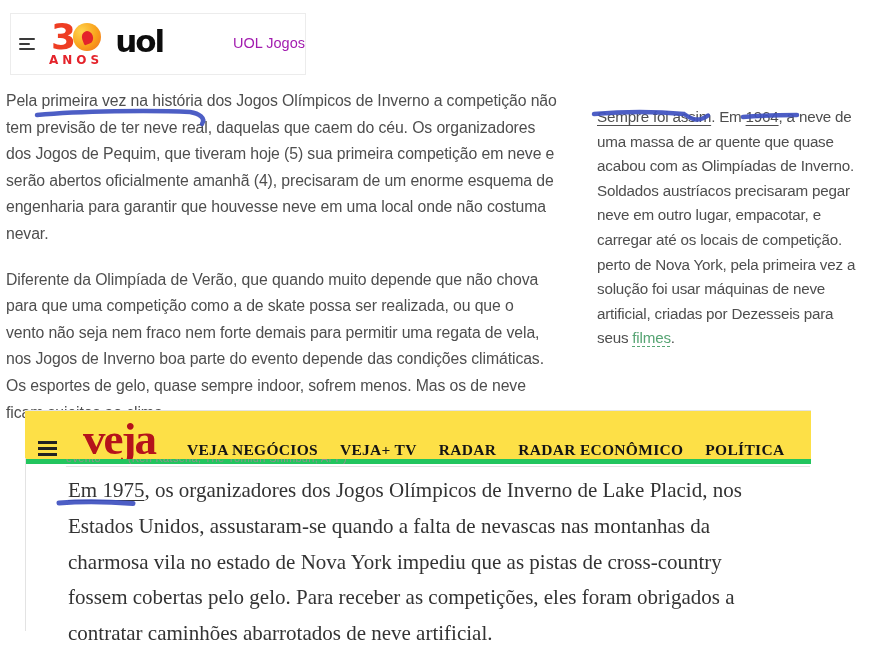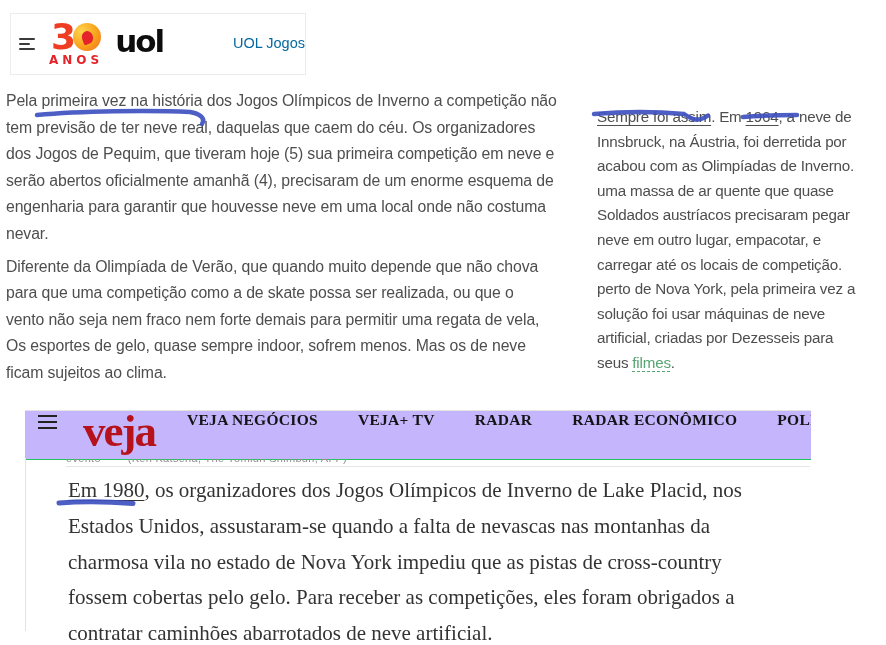--- a/index.html
+++ b/index.html
@@ -32,48 +32,48 @@
   }
   .logo-anos{
     font-size:12px;font-weight:bold;color:#e4232b;letter-spacing:4px;margin-top:1px;
     font-family:"DejaVu Sans",sans-serif;
   }
   .uol-word{
     font-size:31px;font-weight:800;color:#0d0d0d;letter-spacing:-2px;margin-left:12px;
     font-family:"DejaVu Sans",sans-serif;margin-top:-6px;
   }
   .uol-section-label{
-    position:absolute;left:222px;top:21px;font-size:14.5px;color:#0369a1;
+    position:absolute;left:222px;top:21px;font-size:14.5px;color:#a21caf;
   }
   
   .uol-text{color:#4e4e4e;font-size:15.8px;letter-spacing:-0.1px;}
   .col-left{position:absolute;left:6px;top:88px;width:566px;}
-  .col-left .para2{margin-top:6px;}
+  .col-left .para2{margin-top:19px;}
   .line{height:26.6px;line-height:26.6px;white-space:nowrap;}
   .col-right{position:absolute;left:597px;top:105px;width:268px;}
   .col-right .line{height:24.6px;line-height:24.6px;font-size:15.2px;letter-spacing:-0.2px;}
   .tlink{color:inherit;text-decoration:underline;text-decoration-thickness:1px;text-underline-offset:3px;cursor:pointer;}
   .green-link{
     color:#56a473;text-decoration:underline dashed;text-decoration-thickness:1px;
     text-underline-offset:3px;cursor:pointer;
   }
   
   .veja-bar{
-    position:absolute;left:25px;top:410px;width:786px;height:48px;background:#c4b5fd;
-    border-top:1px solid #e3e3e3;border-bottom:1px solid #22c55e;
-    display:flex;align-items:flex-start;overflow:hidden;
+    position:absolute;left:25px;top:410px;width:786px;height:48px;background:#fde047;
+    border-top:1px solid #e3e3e3;border-bottom:5px solid #22c55e;
+    display:flex;align-items:flex-end;overflow:hidden;
   }
   .veja-burger{width:19px;margin-left:13px;cursor:pointer;flex:0 0 auto;}
   .veja-burger i{display:block;height:2.5px;background:#222;margin:3.5px 0;}
   .veja-logo{
     font-family:"Liberation Serif",serif;font-weight:bold;font-size:45px;line-height:40px;
     color:#b5121b;letter-spacing:-2px;margin-left:26px;flex:0 0 auto;
   }
   .veja-nav{
-    display:flex;gap:40px;margin-left:32px;white-space:nowrap;
+    display:flex;gap:22px;margin-left:32px;white-space:nowrap;
     font-family:"Liberation Serif",serif;font-size:15.5px;font-weight:600;
     color:#141414;letter-spacing:0.3px;
   }
   .veja-nav span{cursor:pointer;}
   .veja-left-border{position:absolute;left:25px;top:458px;width:1px;height:173px;background:#e3e3e3;}
   .veja-caption-clip{
     position:absolute;left:66px;top:459px;width:600px;height:6px;overflow:hidden;
   }
   .veja-caption-clip div{
     margin-top:-7px;font-size:11px;color:#8f8f8f;letter-spacing:0.3px;white-space:pre;
@@ -118,31 +118,31 @@
       <div class="line">tem previsão de ter neve real, daquelas que caem do céu. Os organizadores</div>
       <div class="line">dos Jogos de Pequim, que tiveram hoje (5) sua primeira competição em neve e</div>
       <div class="line">serão abertos oficialmente amanhã (4), precisaram de um enorme esquema de</div>
       <div class="line">engenharia para garantir que houvesse neve em uma local onde não costuma</div>
       <div class="line">nevar.</div>
     </div>
   <div class="para2">
       <div class="line">Diferente da Olimpíada de Verão, que quando muito depende que não chova</div>
       <div class="line">para que uma competição como a de skate possa ser realizada, ou que o</div>
       <div class="line">vento não seja nem fraco nem forte demais para permitir uma regata de vela,</div>
+      <div class="line">nos Jogos de Inverno boa parte do evento depende das condições climáticas.</div>
       <div class="line">Os esportes de gelo, quase sempre indoor, sofrem menos. Mas os de neve</div>
       <div class="line">ficam sujeitos ao clima.</div>
     </div>
 </div>
 
 <div class="uol-text col-right">
   <div class="line"><span class="tlink">Sempre foi assim</span><span>. Em </span><span class="tlink">1964</span><span>, a neve de</span></div>
   <div>
-      <div class="line">Innsbruck, na Áustria, foi derretida por</div>
+      <div class="line">uma massa de ar quente que quase</div>
       <div class="line">acabou com as Olimpíadas de Inverno.</div>
-      <div class="line">uma massa de ar quente que quase</div>
       <div class="line">Soldados austríacos precisaram pegar</div>
       <div class="line">neve em outro lugar, empacotar, e</div>
       <div class="line">carregar até os locais de competição.</div>
       <div class="line">perto de Nova York, pela primeira vez a</div>
       <div class="line">solução foi usar máquinas de neve</div>
       <div class="line">artificial, criadas por Dezesseis para</div>
     </div>
   <div class="line"><span>seus </span><span class="green-link">filmes</span><span>.</span></div>
 </div>
 
@@ -164,21 +164,21 @@
 </div>
 
 <div class="veja-left-border"></div>
 
 <div class="veja-caption-clip">
   <div>evento        (Ken Katsena, The Yomiuri Shimbun, AFP)</div>
 </div>
 <div class="veja-caption-rule"></div>
 
 <div class="veja-para">
-  <div class="vline"><span class="tlink">Em 1980</span><span>, os organizadores dos Jogos Olímpicos de Inverno de Lake Placid, nos</span></div>
+  <div class="vline"><span class="tlink">Em 1975</span><span>, os organizadores dos Jogos Olímpicos de Inverno de Lake Placid, nos</span></div>
   <div>
       <div class="vline">Estados Unidos, assustaram-se quando a falta de nevascas nas montanhas da</div>
       <div class="vline">charmosa vila no estado de Nova York impediu que as pistas de cross-country</div>
       <div class="vline">fossem cobertas pelo gelo. Para receber as competições, eles foram obrigados a</div>
       <div class="vline">contratar caminhões abarrotados de neve artificial.</div>
     </div>
 </div>
 
 <svg class="marker-overlay" width="886" height="645" viewBox="0 0 886 645">
   <path d="M37,115 C80,111 150,110 190,112 C199,113.5 206,118 202,124" fill="none" stroke="#3e50c0" stroke-width="4.5" stroke-linecap="round" opacity="0.92"></path>

